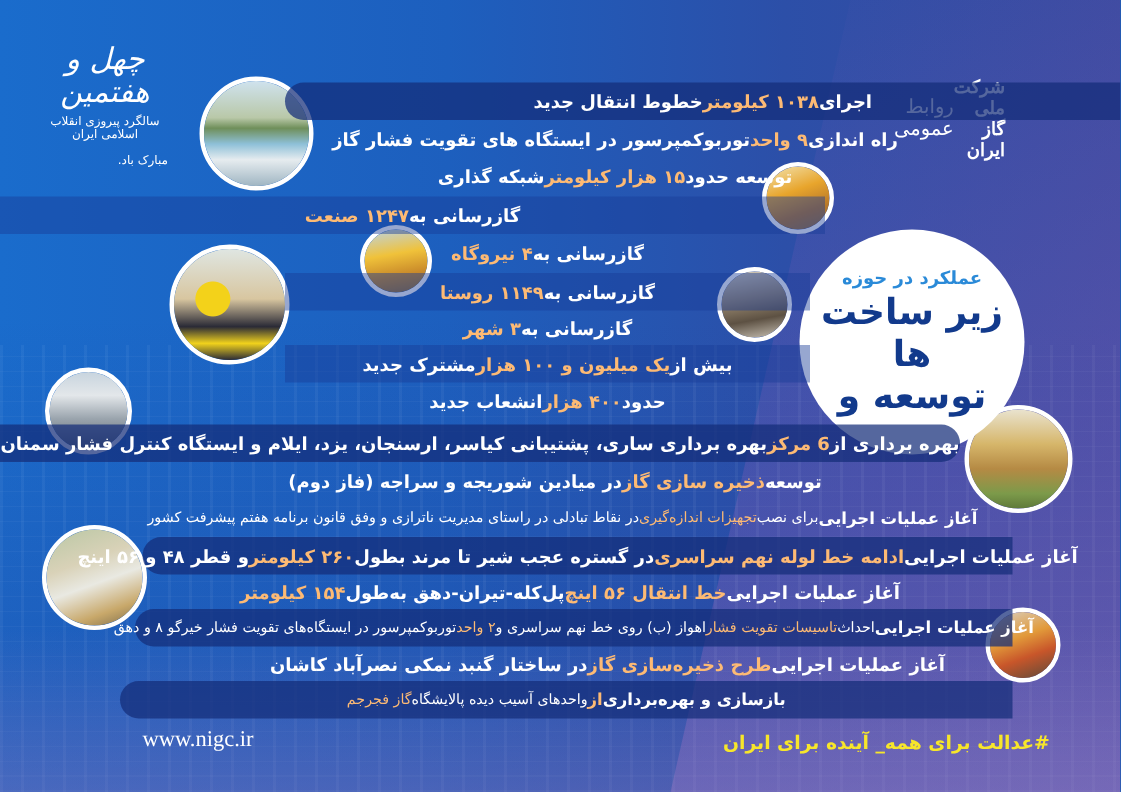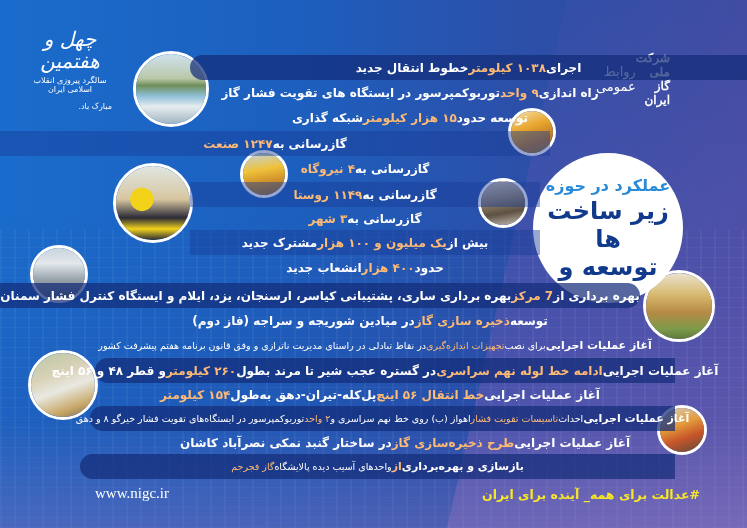--- a/index.html
+++ b/index.html
@@ -59,21 +59,21 @@
   }
   .photo .inner { width:100%; height:100%; }
 
   
   .title-circle {
     position:absolute; left:533px; top:153px; width:150px; height:150px;
     border-radius:50%; background:#ffffff;
     display:flex; flex-direction:column; align-items:center; justify-content:center;
     direction:rtl;
   }
-  .title-sub { color:#2a8ad8; font-size:16px; font-weight:bold; margin-bottom:2px; }
+  .title-sub { color:#2a8ad8; font-size:12px; font-weight:bold; margin-bottom:2px; }
   .title-main { color:#123a8c; font-size:24px; font-weight:bold; line-height:28px; text-align:center; }
 
   
   .nigc-logo {
     position:absolute; left:600px; top:38px; width:70px; height:80px;
     display:flex; flex-direction:row; align-items:center;
     color:#fff; direction:rtl;
   }
   .nigc-name { font-size:12px; font-weight:bold; margin-top:2px; font-family:"DejaVu Serif", serif; }
   .nigc-sub { font-size:13px; margin-top:1px;text-align:right; }
@@ -189,21 +189,21 @@
     <span class="hl">یک میلیون و ۱۰۰ هزار</span>
     <span> مشترک جدید</span>
 </div>
 <div class="band plain" style="left:190px;top:255px;width:350px;">
   <span>حدود </span>
     <span class="hl">۴۰۰ هزار</span>
     <span> انشعاب جدید</span>
 </div>
 <div class="band darkr" style="left:0;top:283px;width:640px;">
   <span>بهره برداری از </span>
-    <span class="hl">7 مرکز</span>
+    <span class="hl">6 مرکز</span>
     <span> بهره برداری ساری، پشتیبانی کیاسر، ارسنجان، یزد، ایلام و ایستگاه کنترل فشار سمنان</span>
 </div>
 <div class="band plain" style="left:150px;top:308px;width:440px;">
   <span>توسعه </span>
     <span class="hl">ذخیره سازی گاز</span>
     <span> در میادین شوریجه و سراجه (فاز دوم)</span>
 </div>
 <div class="band plain" style="left:110px;top:333px;width:530px;font-size:11px;">
   <span>آغاز عملیات اجرایی </span>
     <span class="small">برای نصب </span>

